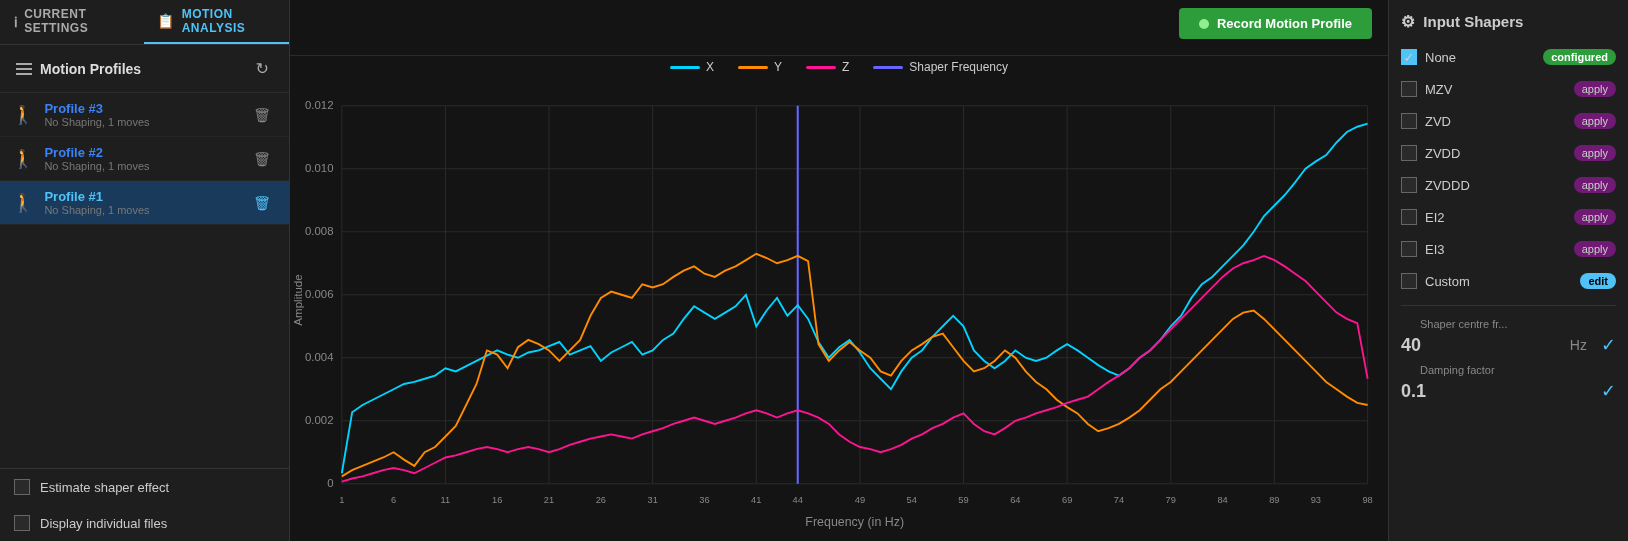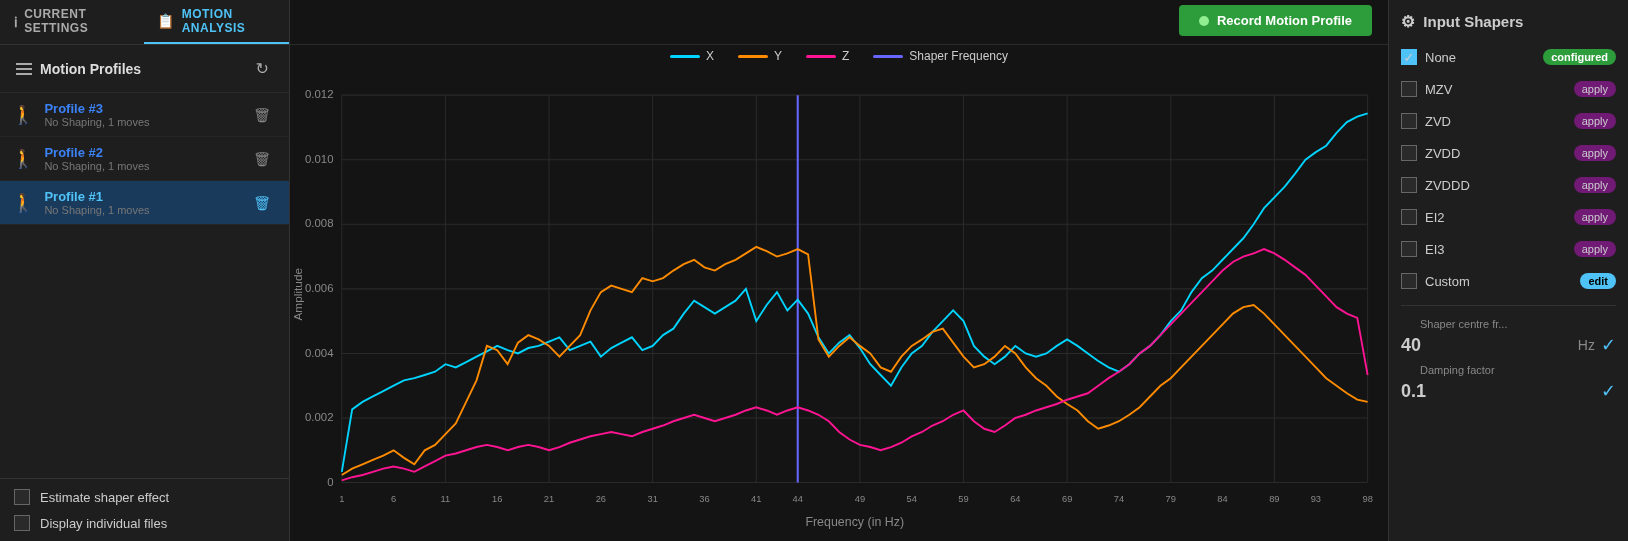--- a/index.html
+++ b/index.html
@@ -155,21 +155,21 @@
     .delete-btn.active-delete {
       color: #4fc3f7;
     }
 
     
     .sidebar-bottom {
       border-top: 1px solid #333;
       padding: 10px 14px;
       display: flex;
       flex-direction: column;
-      gap: 10px;
+      gap: 20px;
     }
 
     .checkbox-row {
       display: flex;
       align-items: center;
       gap: 10px;
       cursor: pointer;
     }
 
     .checkbox-box {
@@ -187,24 +187,24 @@
     .main-area {
       flex: 1;
       display: flex;
       flex-direction: column;
       background: #141414;
       position: relative;
     }
 
     .main-header {
       display: flex;
-      align-items: flex-end;
+      align-items: flex-start;
       justify-content: flex-end;
       padding: 8px 16px;
-      height: 45px;
+      height: 56px;
       border-bottom: 1px solid #2a2a2a;
     }
 
     .record-btn {
       background: #2d9c3a;
       border: none;
       color: #fff;
       font-size: 13px;
       font-weight: 600;
       padding: 8px 20px;
@@ -344,21 +344,21 @@
 
     .setting-label {
       color: #888;
       font-size: 11px;
       margin-left: 19px;
     }
 
     .setting-value-row {
       display: flex;
       align-items: center;
-      gap: 6px;
+      gap: 14px;
     }
 
     .setting-value {
       font-size: 18px;
       font-weight: 700;
       color: #ccc;
       flex: 1;
     }
 
     .setting-unit {

